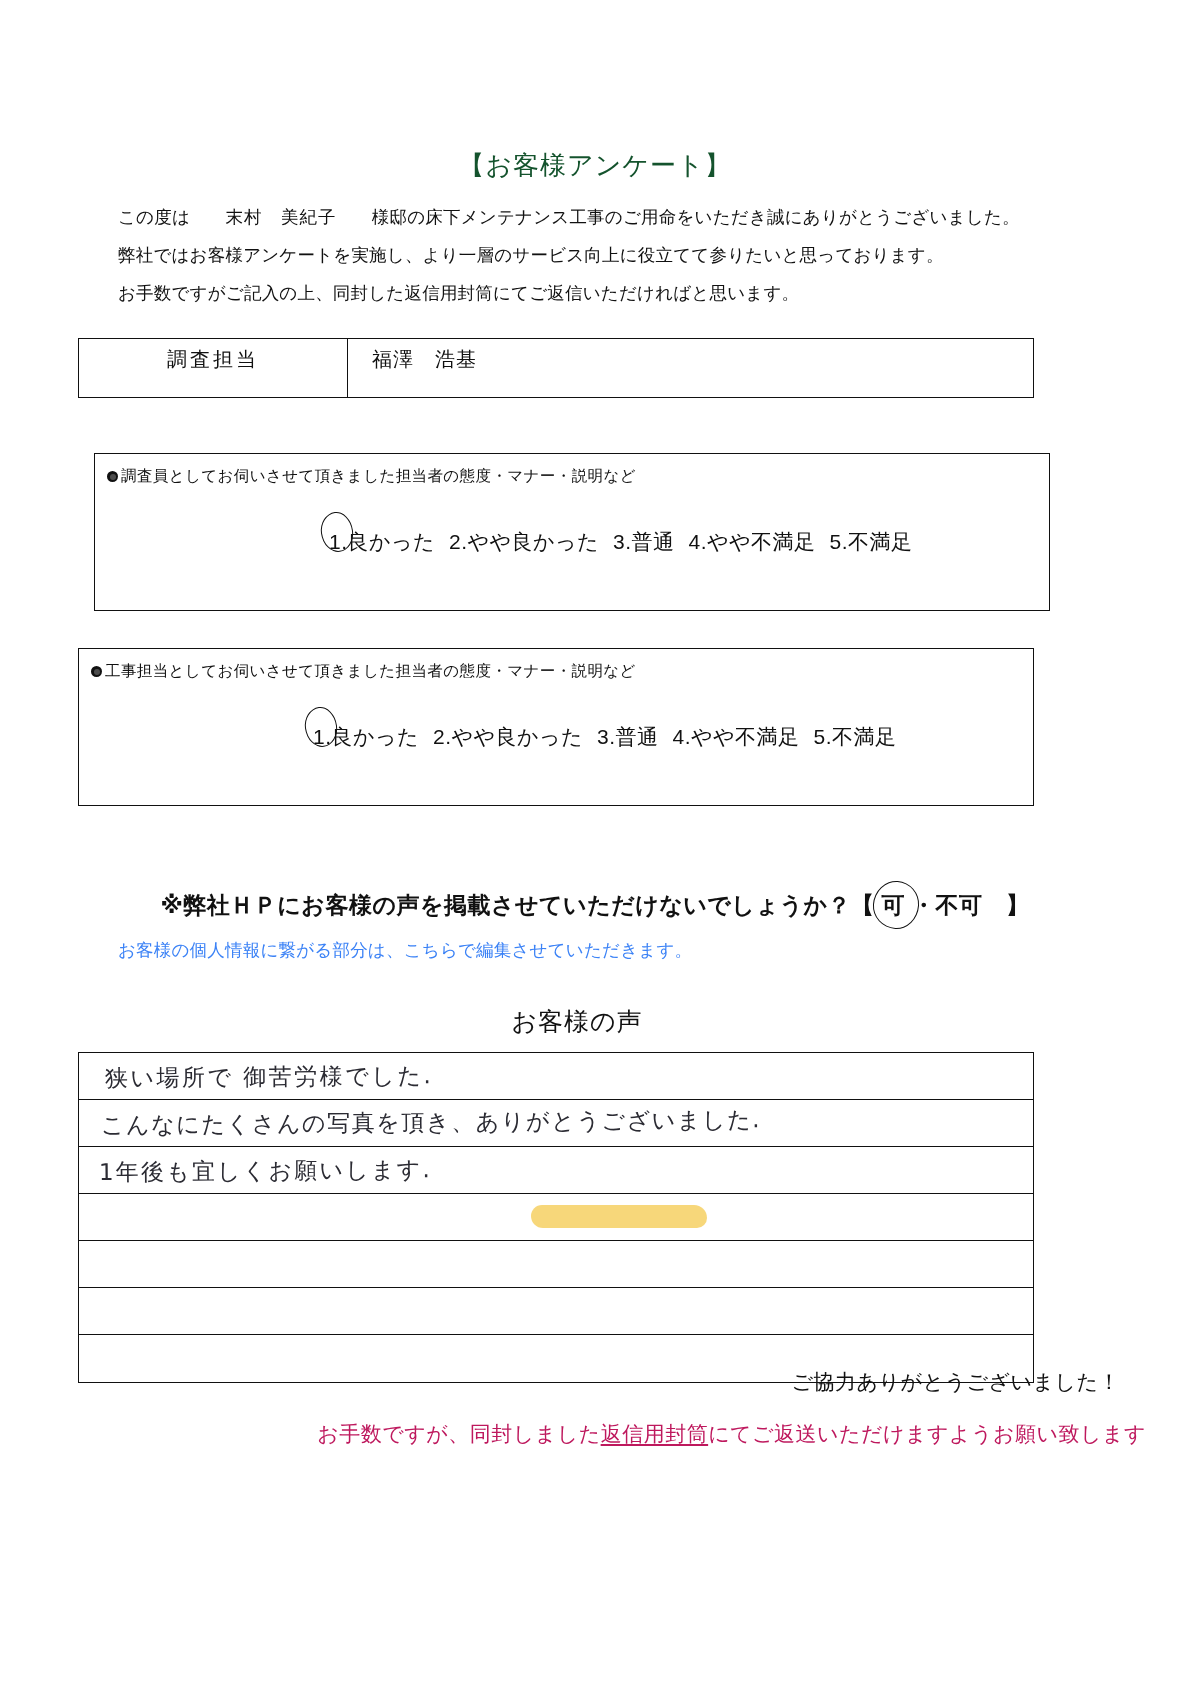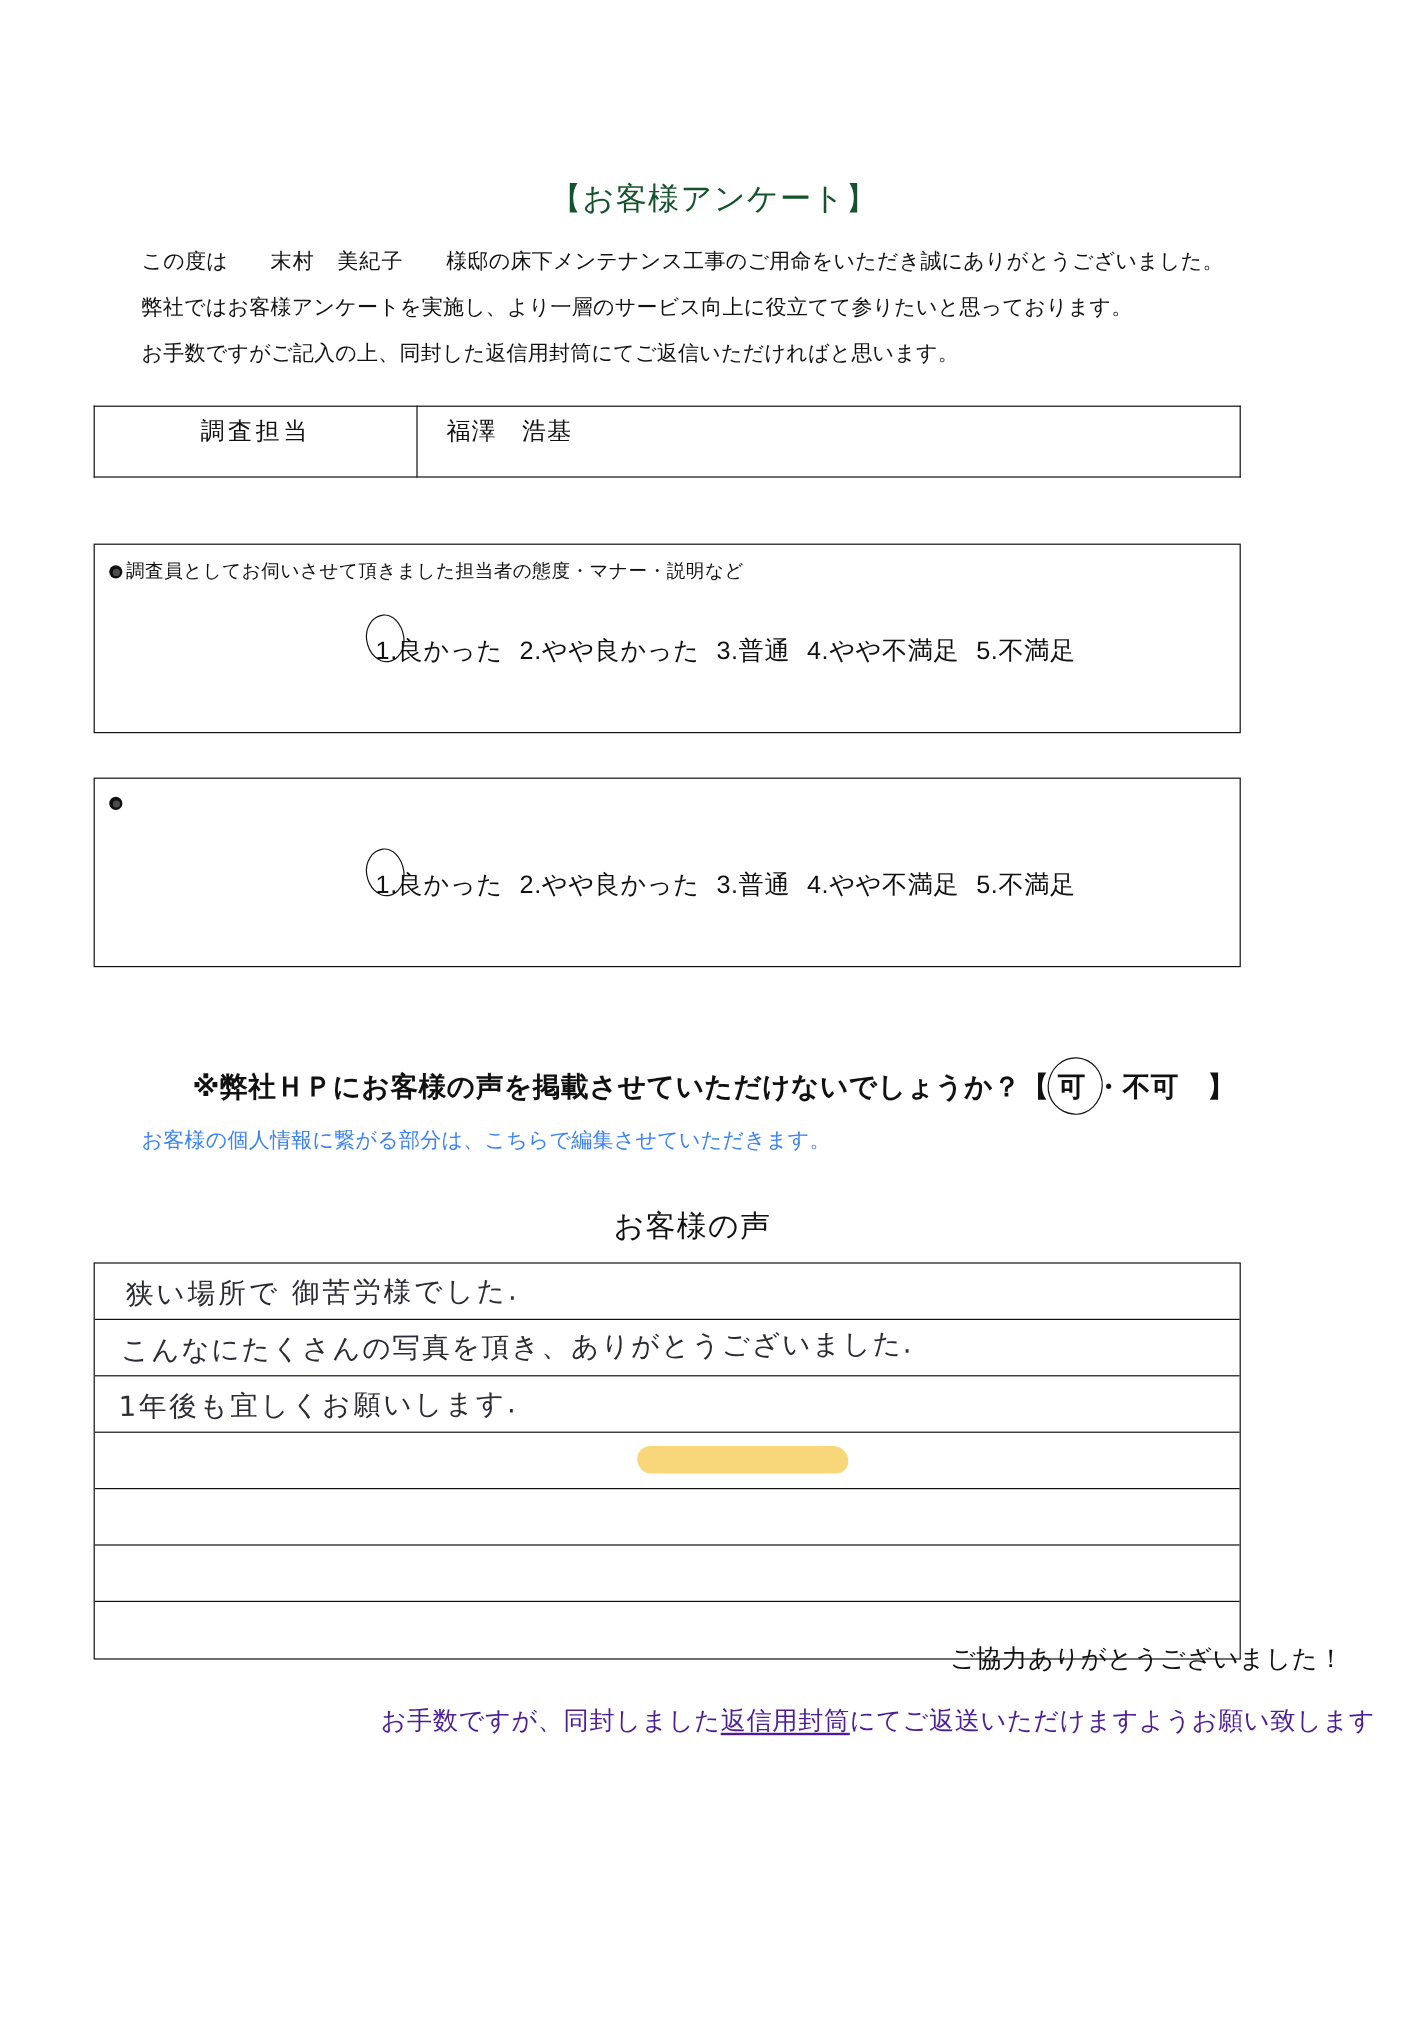--- a/index.html
+++ b/index.html
@@ -82,21 +82,21 @@
   }
 
   
   .qbox {
     position: absolute;
     left: 78px;
     width: 956px;
     border: 1.6px solid #111;
     box-sizing: border-box;
   }
-  #qbox-1 { top: 453px; height: 158px; }
+  #qbox-1 { top: 453px; height: 158px; margin-left: 16px; }
   #qbox-2 { top: 648px; height: 158px; }
 
   .qbox-heading {
     position: absolute;
     left: 12px;
     top: 12px;
     font-size: 15.5px;
     letter-spacing: 0.4px;
     color: #111;
     white-space: nowrap;
@@ -257,21 +257,21 @@
     letter-spacing: 0.5px;
     padding-left: 10px;
   }
   .footer-request {
     position: absolute;
     left: 0;
     top: 1420px;
     width: 1146px;
     text-align: right;
     font-size: 21px;
-    color: #4c1d95;
+    color: #be185d;
     letter-spacing: 0.5px;
   }
   .u-line { text-decoration: underline; text-underline-offset: 3px; }
 </style>
 </head>
 <body>
 
 <div class="page">
 
   <div class="doc-title">【お客様アンケート】</div>
@@ -292,21 +292,21 @@
   </table>
 
   <div class="qbox" id="qbox-1">
     <div class="qbox-heading"><span class="bullet-dot"></span><span>調査員としてお伺いさせて頂きました担当者の態度・マナー・説明など</span></div>
     <div class="qbox-options">
       <span class="opt opt-first"><span class="circle-mark"></span><span>1.良かった</span></span><span class="opt">2.やや良かった</span><span class="opt">3.普通</span><span class="opt">4.やや不満足</span><span class="opt">5.不満足</span>
     </div>
   </div>
 
   <div class="qbox" id="qbox-2">
-    <div class="qbox-heading"><span class="bullet-dot"></span></div>
+    <div class="qbox-heading"><span class="bullet-dot"></span><span>工事担当としてお伺いさせて頂きました担当者の態度・マナー・説明など</span></div>
     <div class="qbox-options">
       <span class="opt opt-first"><span class="circle-mark"></span><span>1.良かった</span></span><span class="opt">2.やや良かった</span><span class="opt">3.普通</span><span class="opt">4.やや不満足</span><span class="opt">5.不満足</span>
     </div>
   </div>
 
   <div class="hp-line"><span>※弊社ＨＰにお客様の声を掲載させていただけないでしょうか？</span><span class="consent-group"><span>【</span><span class="consent-yes"><span class="consent-circle"></span><span>可</span></span><span>・</span><span>不可</span>　<span>】</span></span></div>
   <div class="hp-sub">お客様の個人情報に繋がる部分は、こちらで編集させていただきます。</div>
 
   <div class="voice-heading">お客様の声</div>
 

